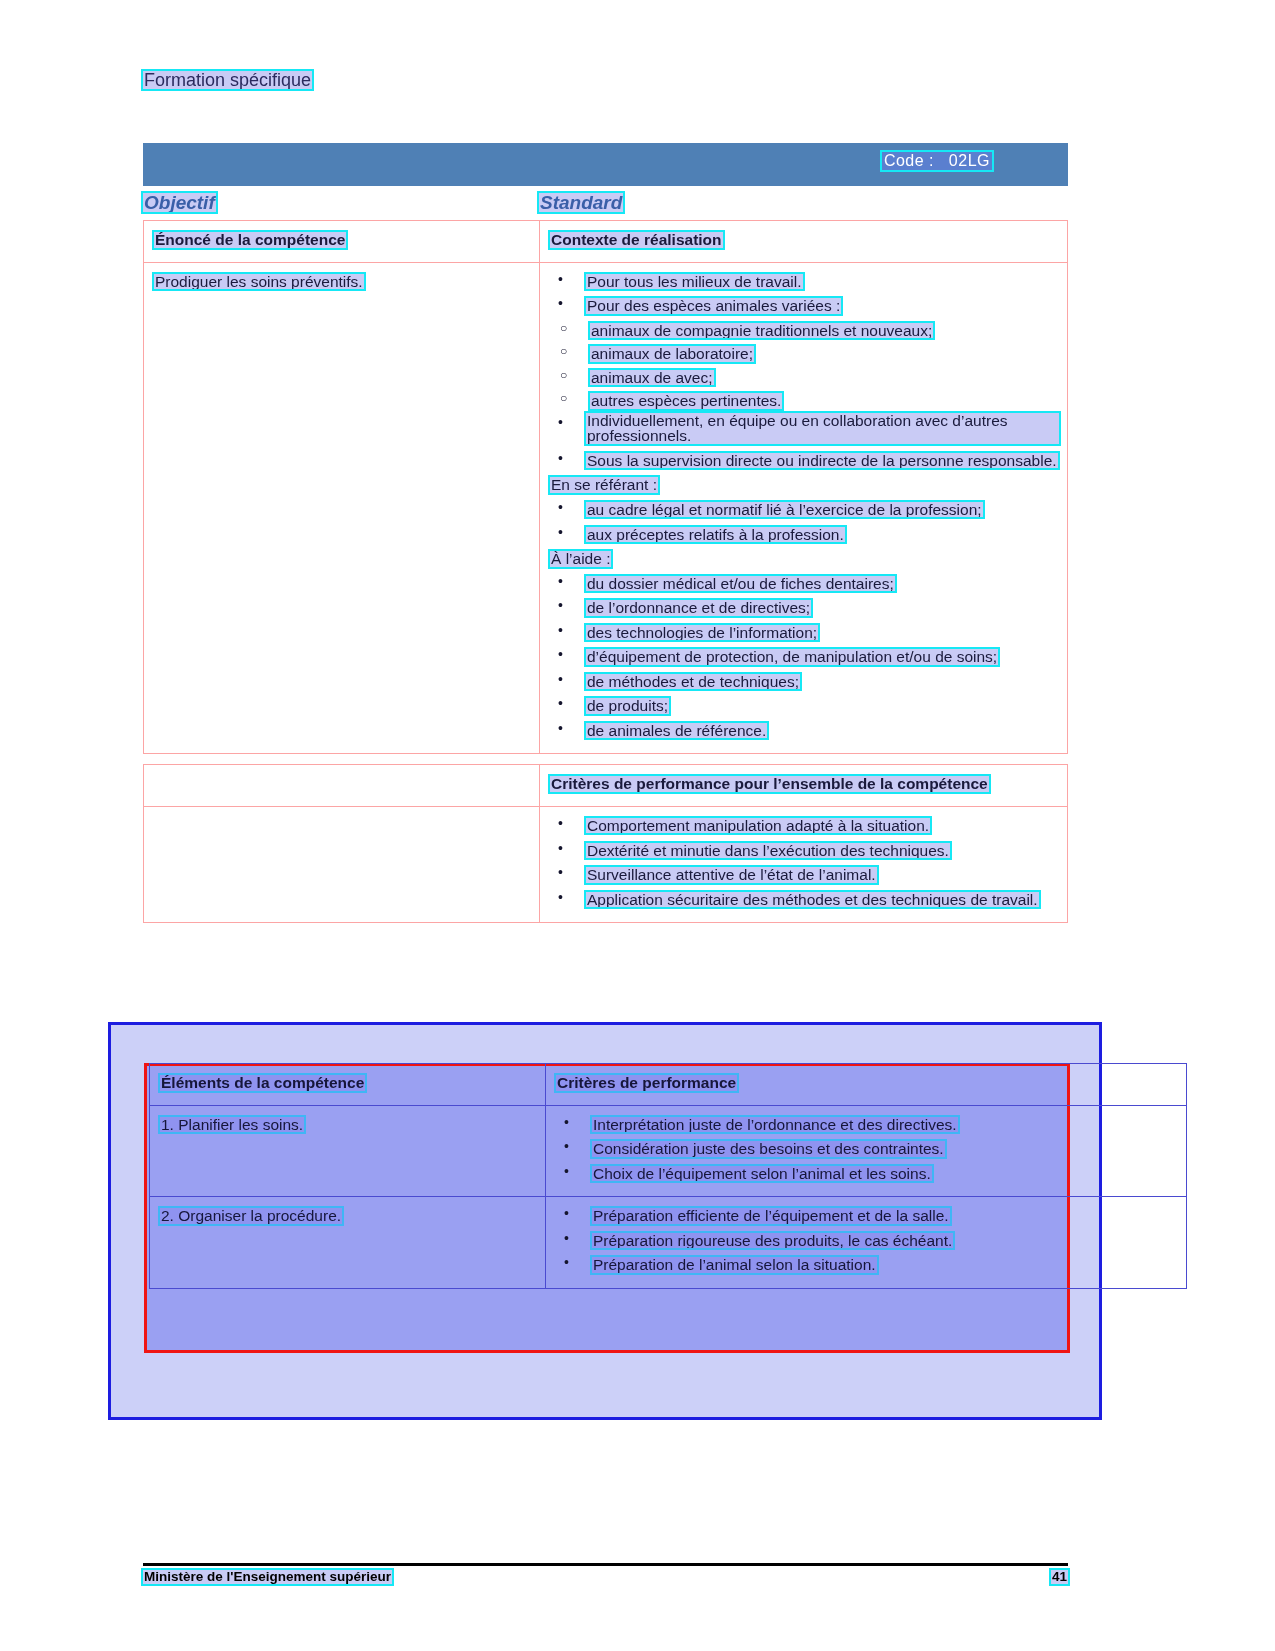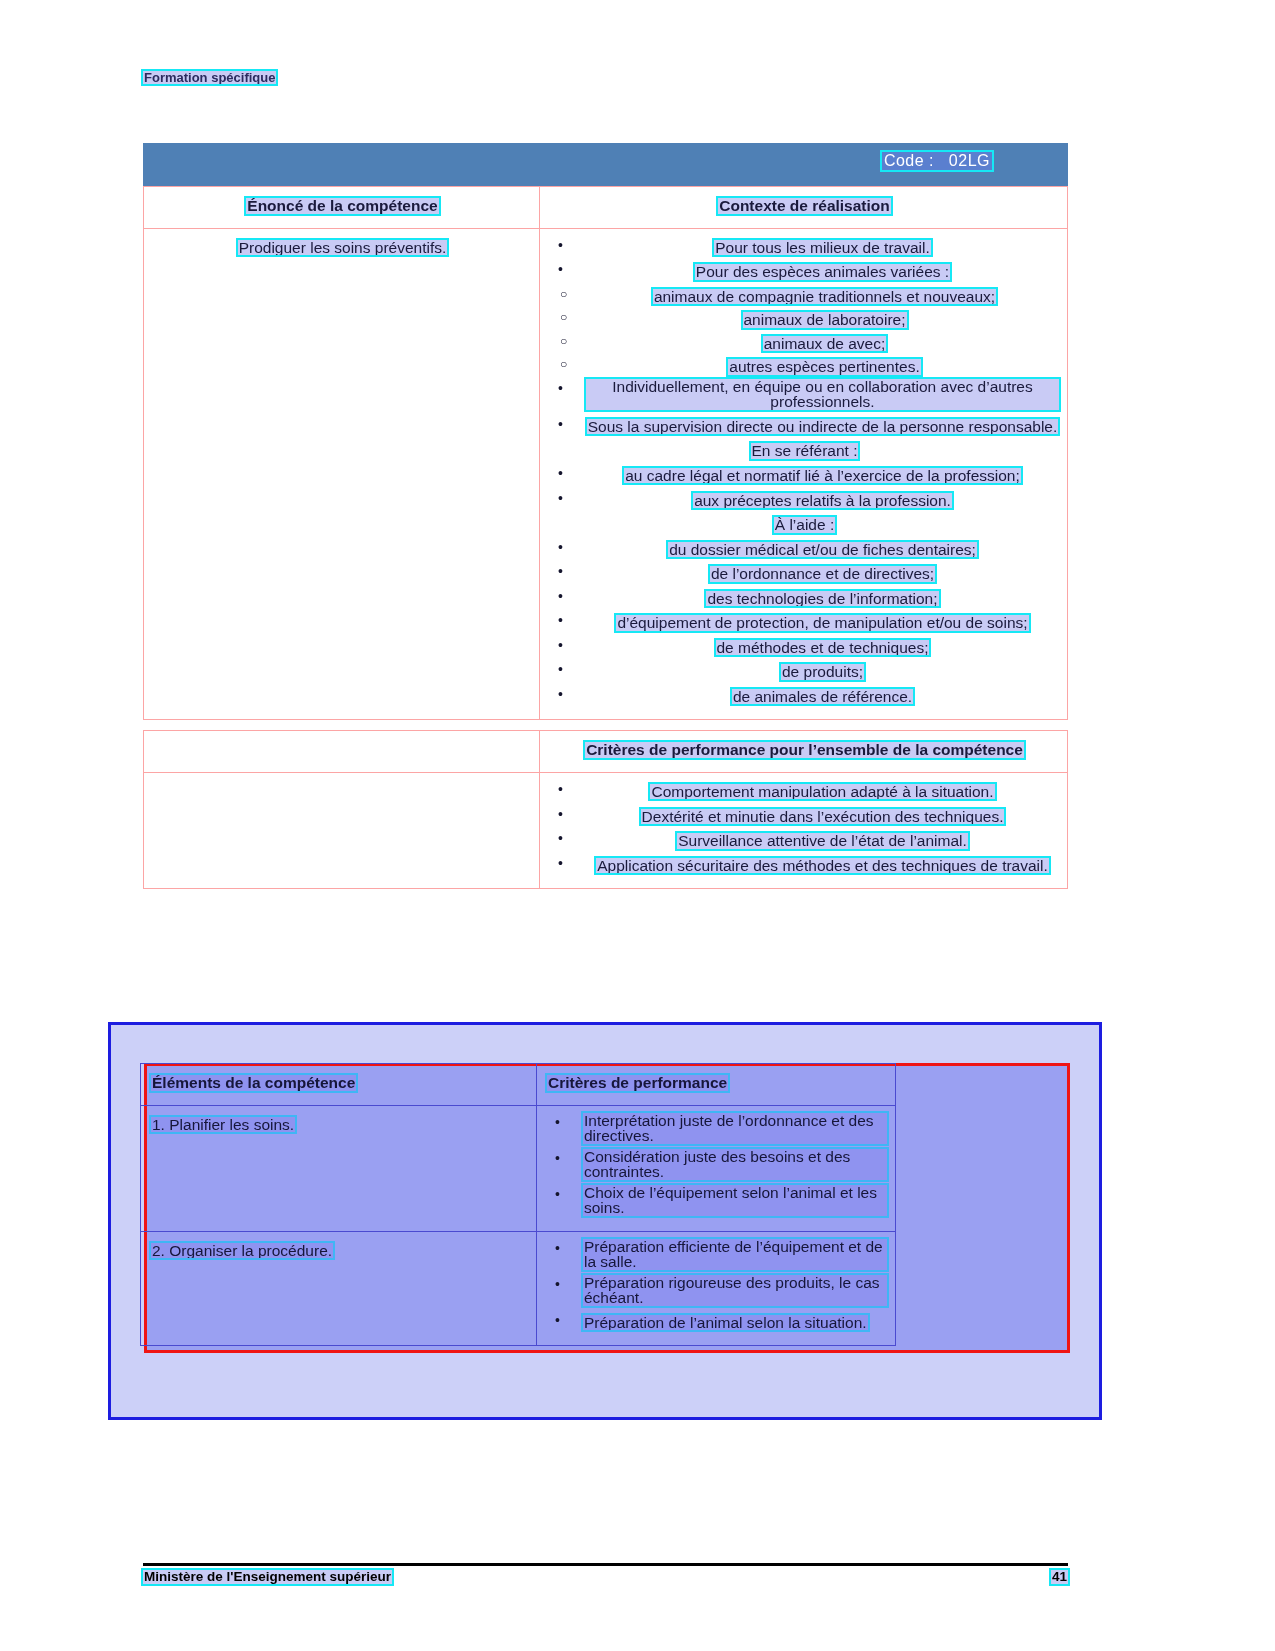--- a/index.html
+++ b/index.html
@@ -28,31 +28,30 @@
   }
   .ann-sel{
     background:#8f93f0;
     outline:2px solid #3fb6f5;
   }
 
   
   .page-head{
     position:absolute;
     left:143px;top:70px;
-    font-size:13px;
-    font-weight:700;
+    font-size:18px;
+    font-weight:400;
     color:#2b2b5e;
   }
 
   
   .doc{
     position:absolute;
     left:143px;top:143px;
     width:925px;
-    text-align:center;
   }
 
   .code-bar{
     background:#4f80b5;
     height:43px;
     position:relative;
   }
   .code-txt{
     position:absolute;
     right:76px;top:9px;
@@ -136,22 +135,22 @@
     position:absolute;
     left:144px;top:1063px;
     width:926px;height:290px;
     border:3px solid #ef1414;
     box-sizing:border-box;
     background:#9aa0f2;
     z-index:6;
   }
   .sel-table{
     position:absolute;
-    left:140px;top:1063px;
-    width:756px;
+    left:149px;top:1063px;
+    width:1038px;
     z-index:7;
   }
   .sel-table table{
     width:100%;
     border-collapse:collapse;
     table-layout:fixed;
   }
   .sel-table td{
     border:1px solid #4a4ad0;
     vertical-align:top;
@@ -185,20 +184,28 @@
 <div class="page-head">
   <span class="ann">Formation spécifique</span>
 </div>
 
 <div class="doc">
 
   <div class="code-bar">
     <span class="code-txt">Code :   02LG</span>
   </div>
 
+  <div class="os-row">
+    <div class="c1">
+      <span class="ann">Objectif</span>
+    </div>
+    <div class="c2">
+      <span class="ann">Standard</span>
+    </div>
+  </div>
 
   <table class="std">
     <colgroup>
         <col class="col-a">
         <col>
       </colgroup>
     <tbody>
       <tr>
         <td class="hdr-cell">
           <span class="ann">Énoncé de la compétence</span>

